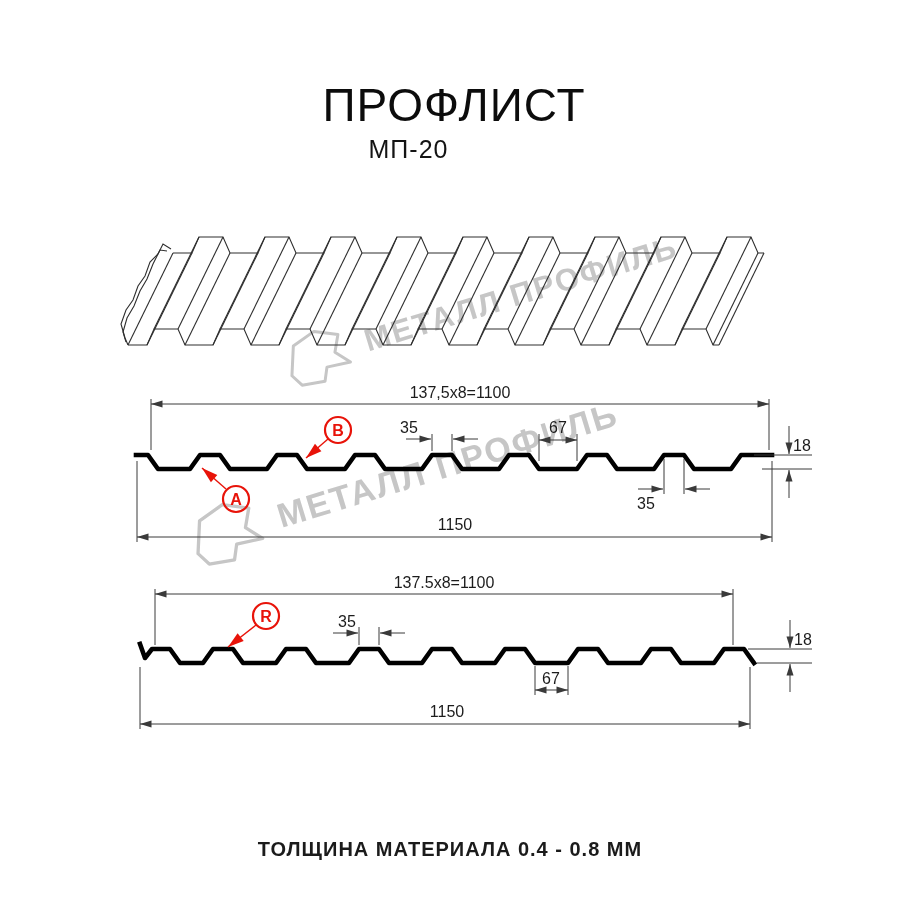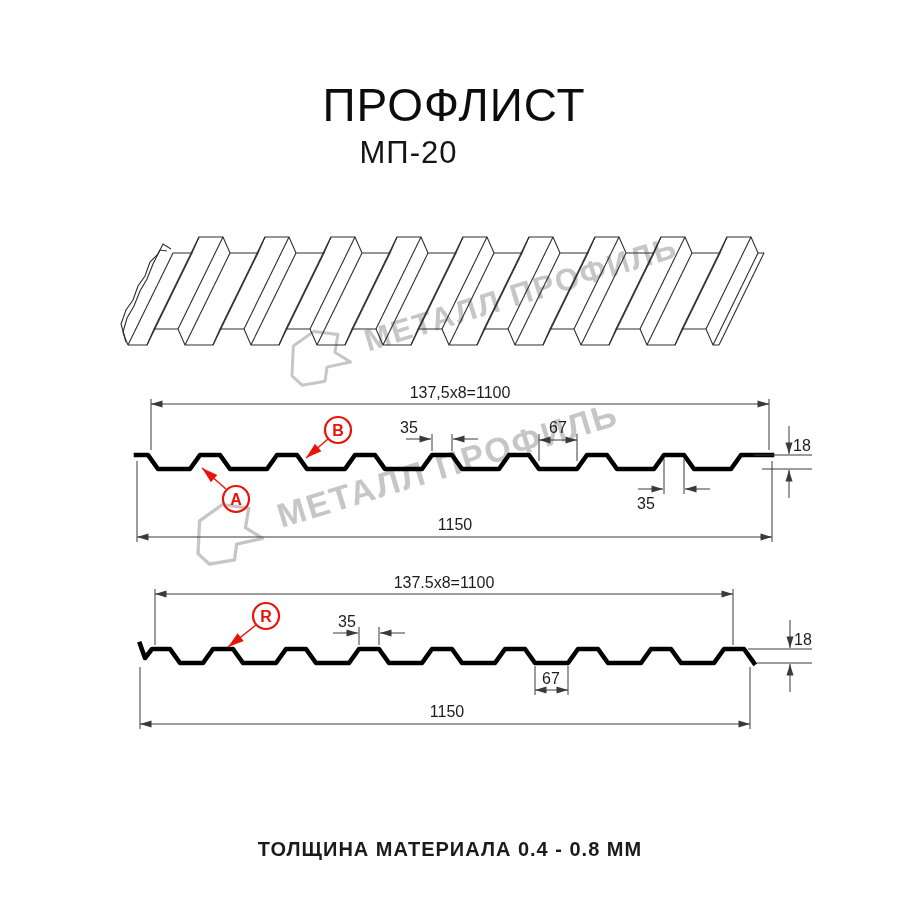--- a/index.html
+++ b/index.html
@@ -2,21 +2,21 @@
 <html><head>
 <meta charset="utf-8">
 <style>
   html,body{margin:0;padding:0;}
   body{width:900px;height:900px;background:#ffffff;position:relative;overflow:hidden;
        font-family:"Liberation Sans",sans-serif;}
   .abs{position:absolute;}
   
   #page-title{left:4px;top:78px;width:900px;text-align:center;font-size:46px;font-weight:400;
               letter-spacing:1px;color:#0c0c0c;z-index:3;}
-  #page-subtitle{left:0;top:135px;width:817px;text-align:center;font-size:31px;font-weight:500;
+  #page-subtitle{left:0;top:135px;width:817px;text-align:center;font-size:25px;font-weight:500;
               letter-spacing:1px;color:#141414;z-index:3;}
   
   #footer-note{left:0;top:838px;width:900px;text-align:center;font-size:20px;font-weight:600;
               letter-spacing:1px;color:#1b1b1b;z-index:3;}
   
   .wm{display:flex;align-items:center;gap:12px;color:#c6c6c6;font-weight:700;white-space:nowrap;
       z-index:1;}
   .wm .wm-text{letter-spacing:2px;}
   #wm1{left:283px;top:338px;transform:rotate(-17deg);transform-origin:0 50%;font-size:31px;}
   #wm2{left:188px;top:512px;transform:rotate(-17deg);transform-origin:0 50%;font-size:34px;}

